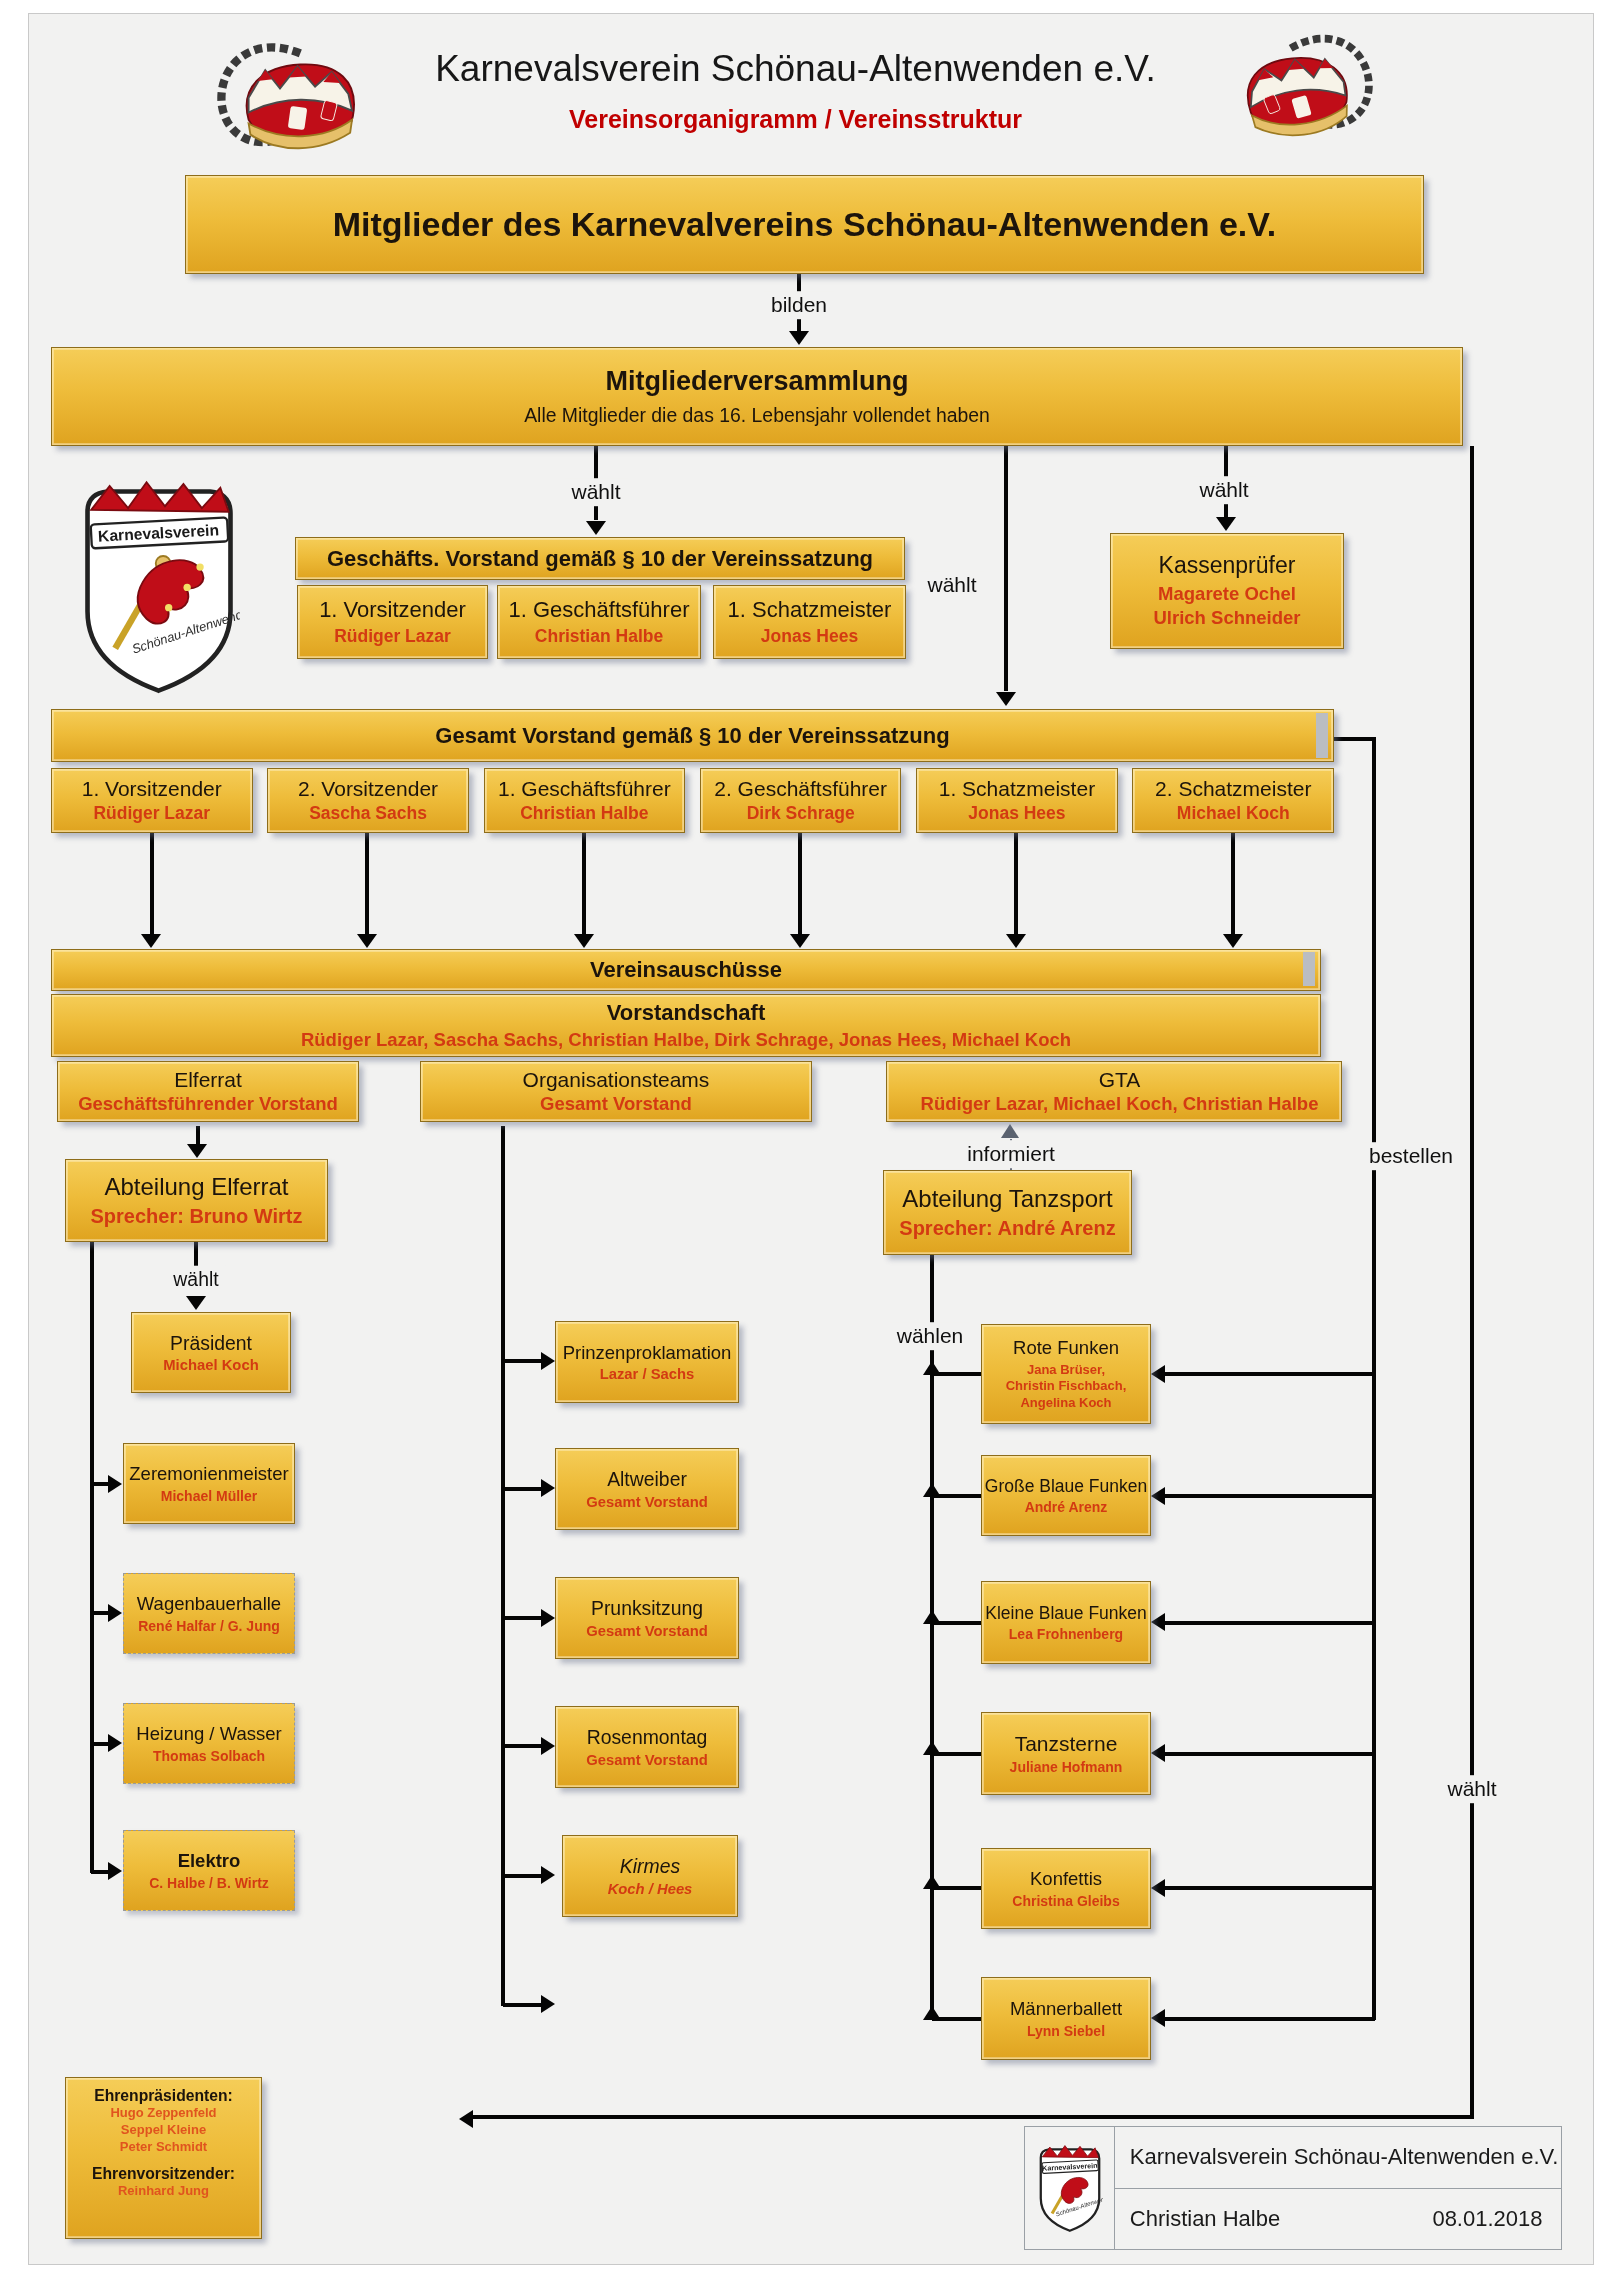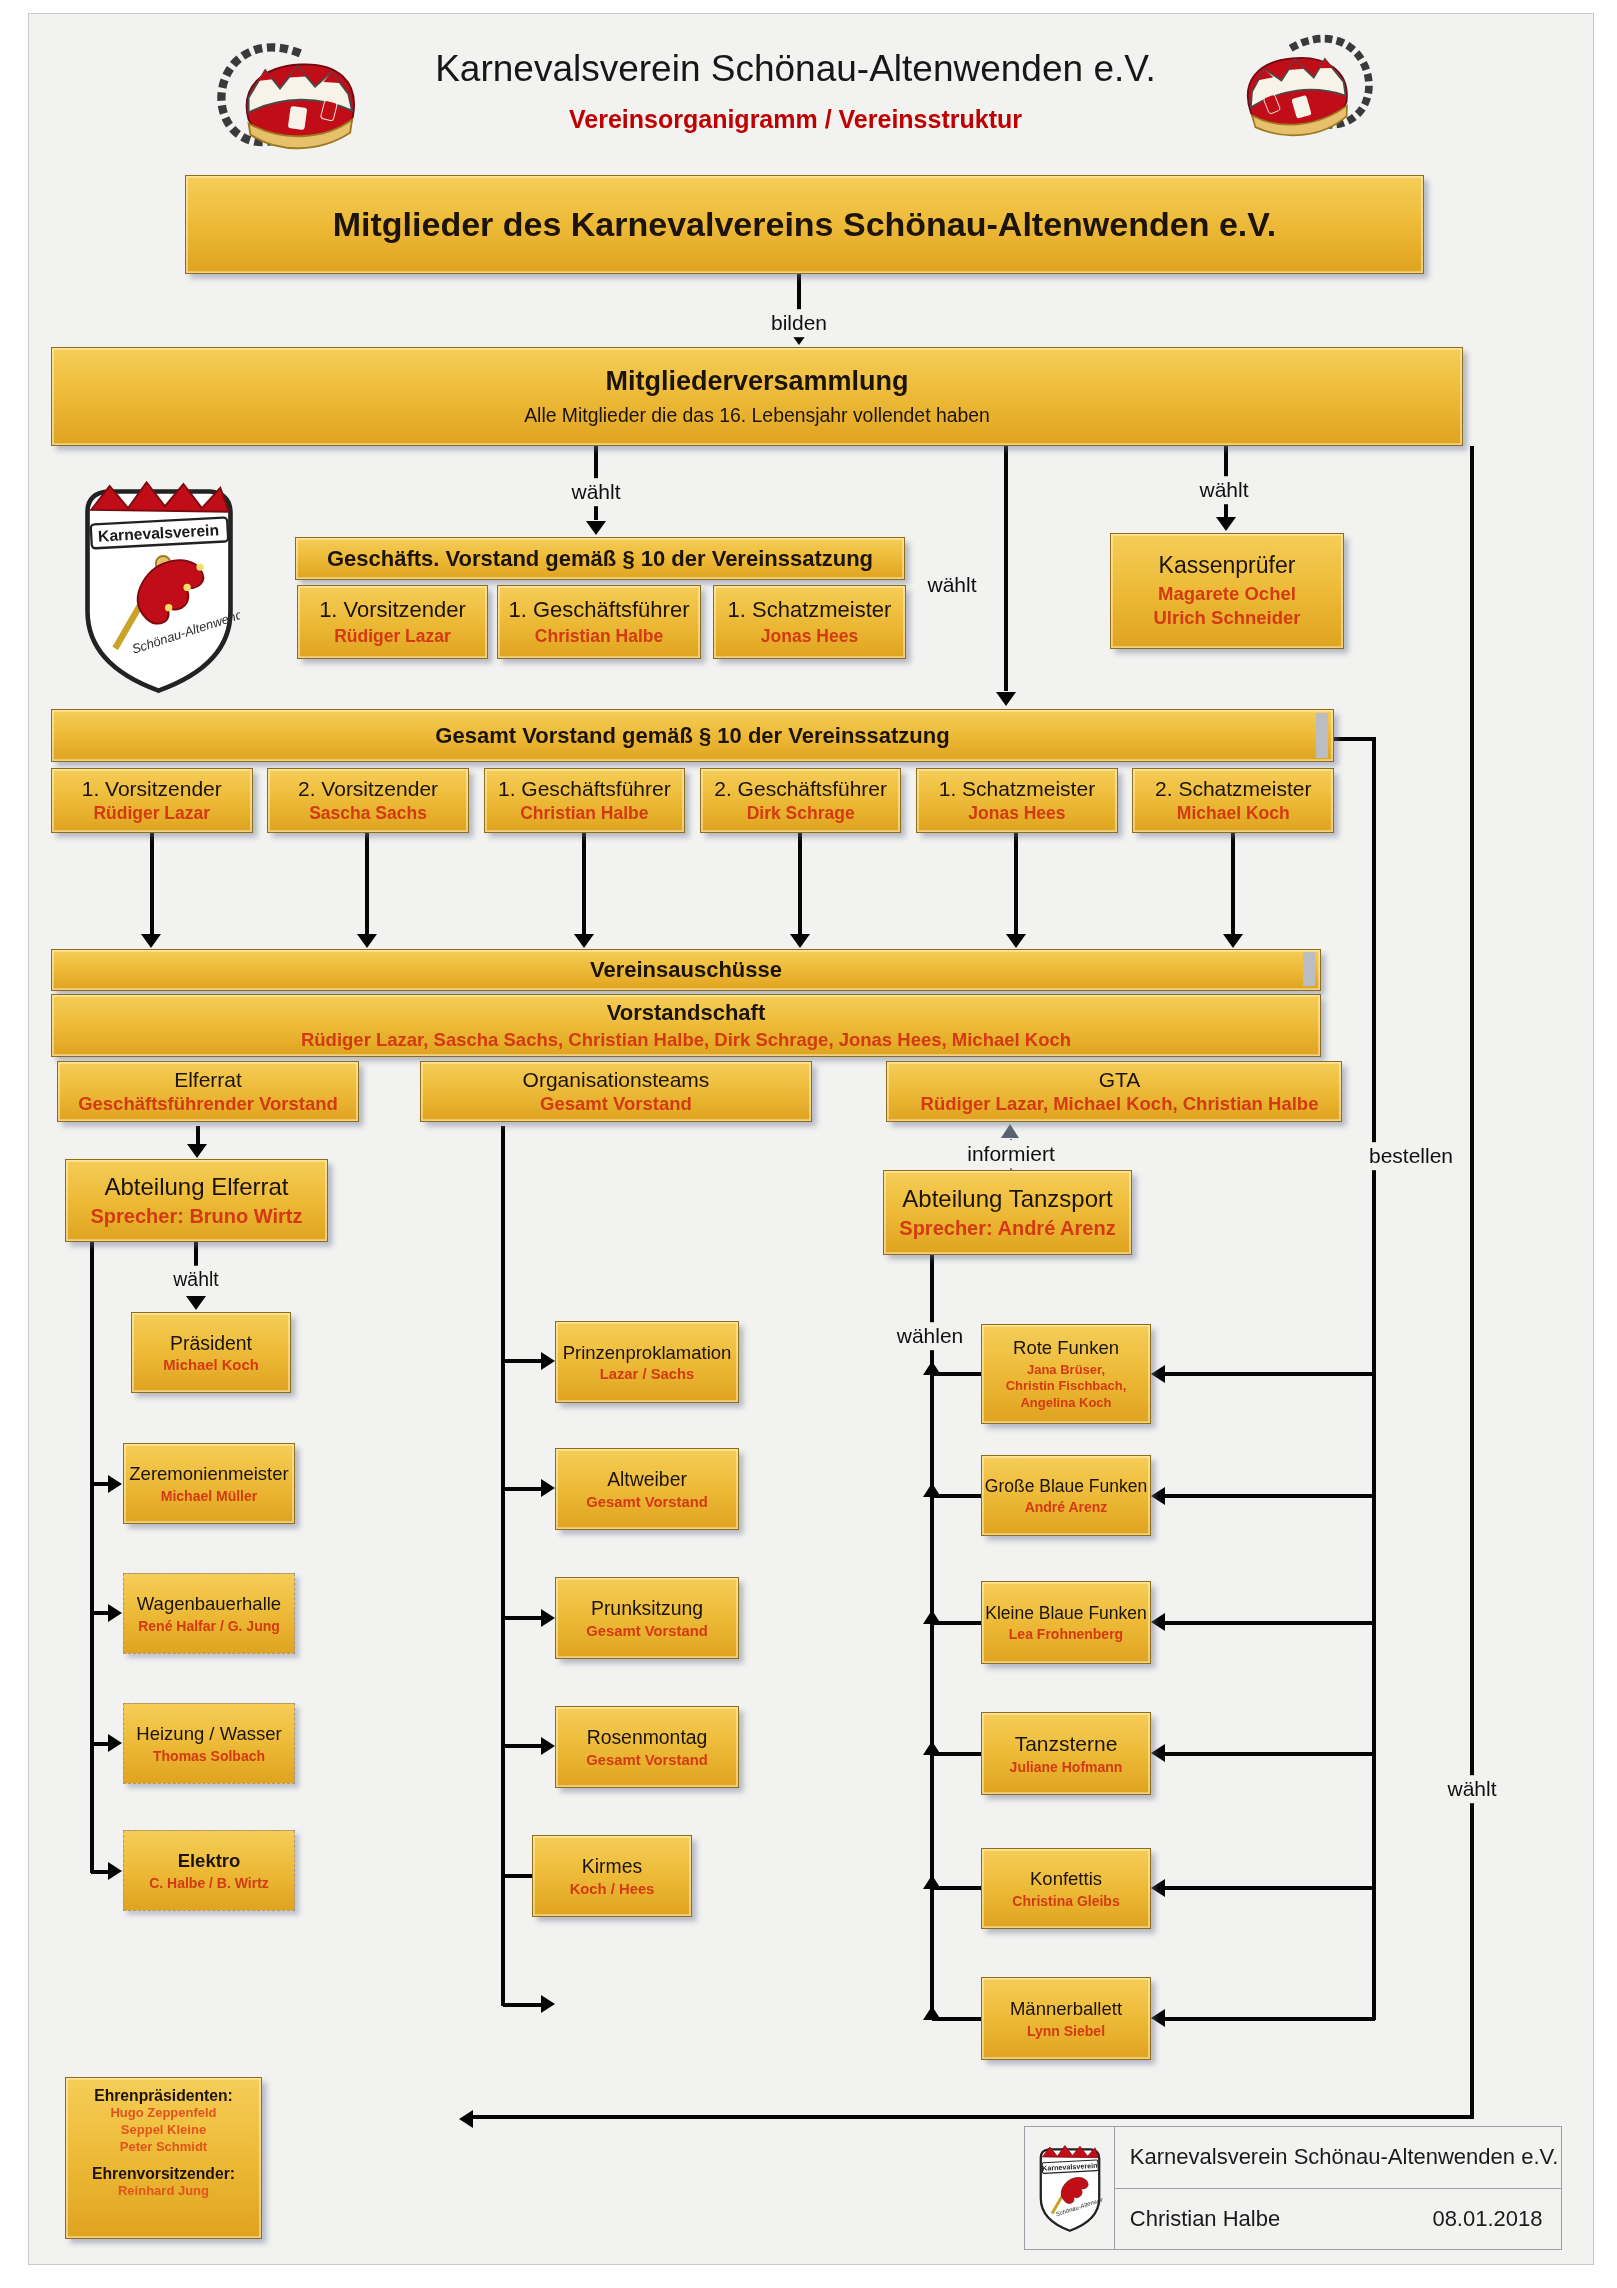--- a/index.html
+++ b/index.html
@@ -119,21 +119,21 @@
   <div class="ah up" style="left:923px;top:1483px;"></div>
   <div class="hl" style="left:932px;top:1621px;width:49px;"></div>
   <div class="ah up" style="left:923px;top:1610px;"></div>
   <div class="hl" style="left:932px;top:1752px;width:49px;"></div>
   <div class="ah up" style="left:923px;top:1741px;"></div>
   <div class="hl" style="left:932px;top:1886px;width:49px;"></div>
   <div class="ah up" style="left:923px;top:1875px;"></div>
   <div class="hl" style="left:932px;top:2017px;width:49px;"></div>
   <div class="ah up" style="left:923px;top:2006px;"></div>
 
-  <div class="lab" style="left:799px;top:323px;text-align:right;">bilden</div>
+  <div class="lab" style="left:799px;top:305px;text-align:right;">bilden</div>
   <div class="lab" style="left:596px;top:492px;">wählt</div>
   <div class="lab" style="left:952px;top:585px;">wählt</div>
   <div class="lab" style="left:1224px;top:490px;">wählt</div>
   <div class="lab" style="left:1472px;top:1789px;">wählt</div>
   <div class="lab" style="left:1374px;top:1156px;margin-left:37px;">bestellen</div>
   <div class="lab" style="left:930px;top:1336px;">wählen</div>
   <div class="lab" style="left:196px;top:1279px;font-size:19.4px;">wählt</div>
   <div class="lab" style="left:1011px;top:1154px;">informiert</div>
 
   <div class="hdr-title">Karnevalsverein Schönau-Altenwenden e.V.</div>
@@ -307,21 +307,21 @@
     <div class="n" style="font-size:14.8px;margin-top:2.8px;">Gesamt Vorstand</div>
   </div>
   <div class="box" style="left:555px;top:1577px;width:184px;height:82px;">
     <div class="t" style="font-size:19.4px;">Prunksitzung</div>
     <div class="n" style="font-size:14.8px;margin-top:2.8px;">Gesamt Vorstand</div>
   </div>
   <div class="box" style="left:555px;top:1706px;width:184px;height:82px;">
     <div class="t" style="font-size:19.4px;">Rosenmontag</div>
     <div class="n" style="font-size:14.8px;margin-top:2.8px;">Gesamt Vorstand</div>
   </div>
-  <div class="box" style="left:532px;top:1835px;width:160px;height:82px;">
+  <div class="box" style="left:562px;top:1835px;width:176px;height:82px;font-style:italic;">
     <div class="t" style="font-size:19.4px;">Kirmes</div>
     <div class="n" style="font-size:14.8px;margin-top:2.8px;">Koch / Hees</div>
   </div>
 
   <div class="box" style="left:981px;top:1324px;width:170px;height:100px;">
     <div class="t" style="font-size:18.5px;">Rote Funken</div>
     <div class="n pre" style="font-size:13px;margin-top:2.8px;line-height:1.25;">Jana Brüser,
 Christin Fischbach,
 Angelina Koch</div>
   </div>

